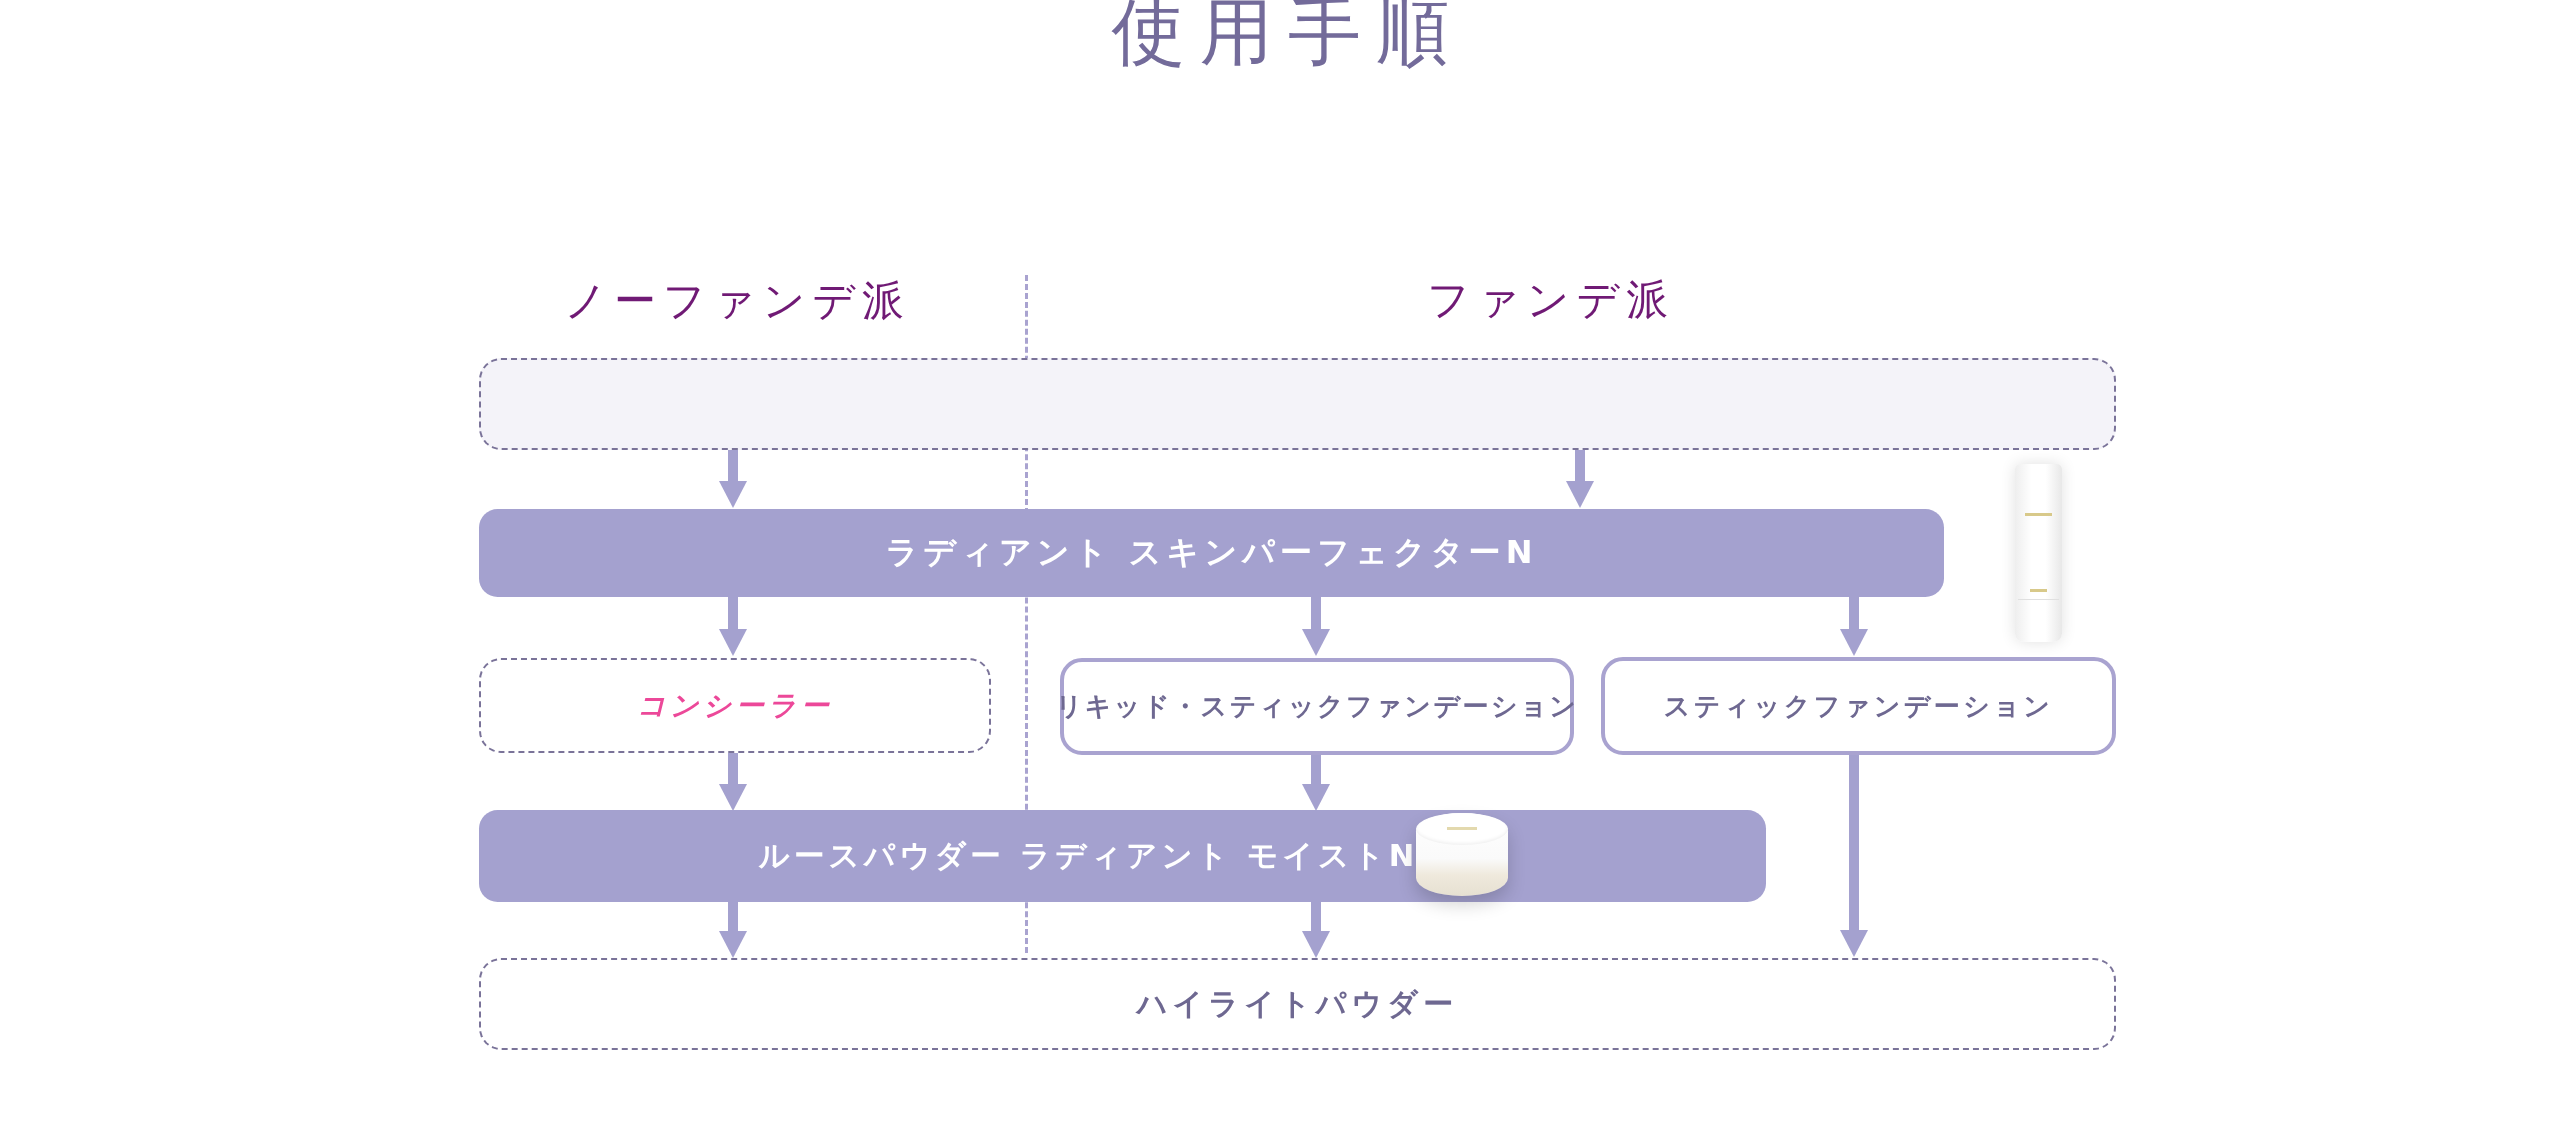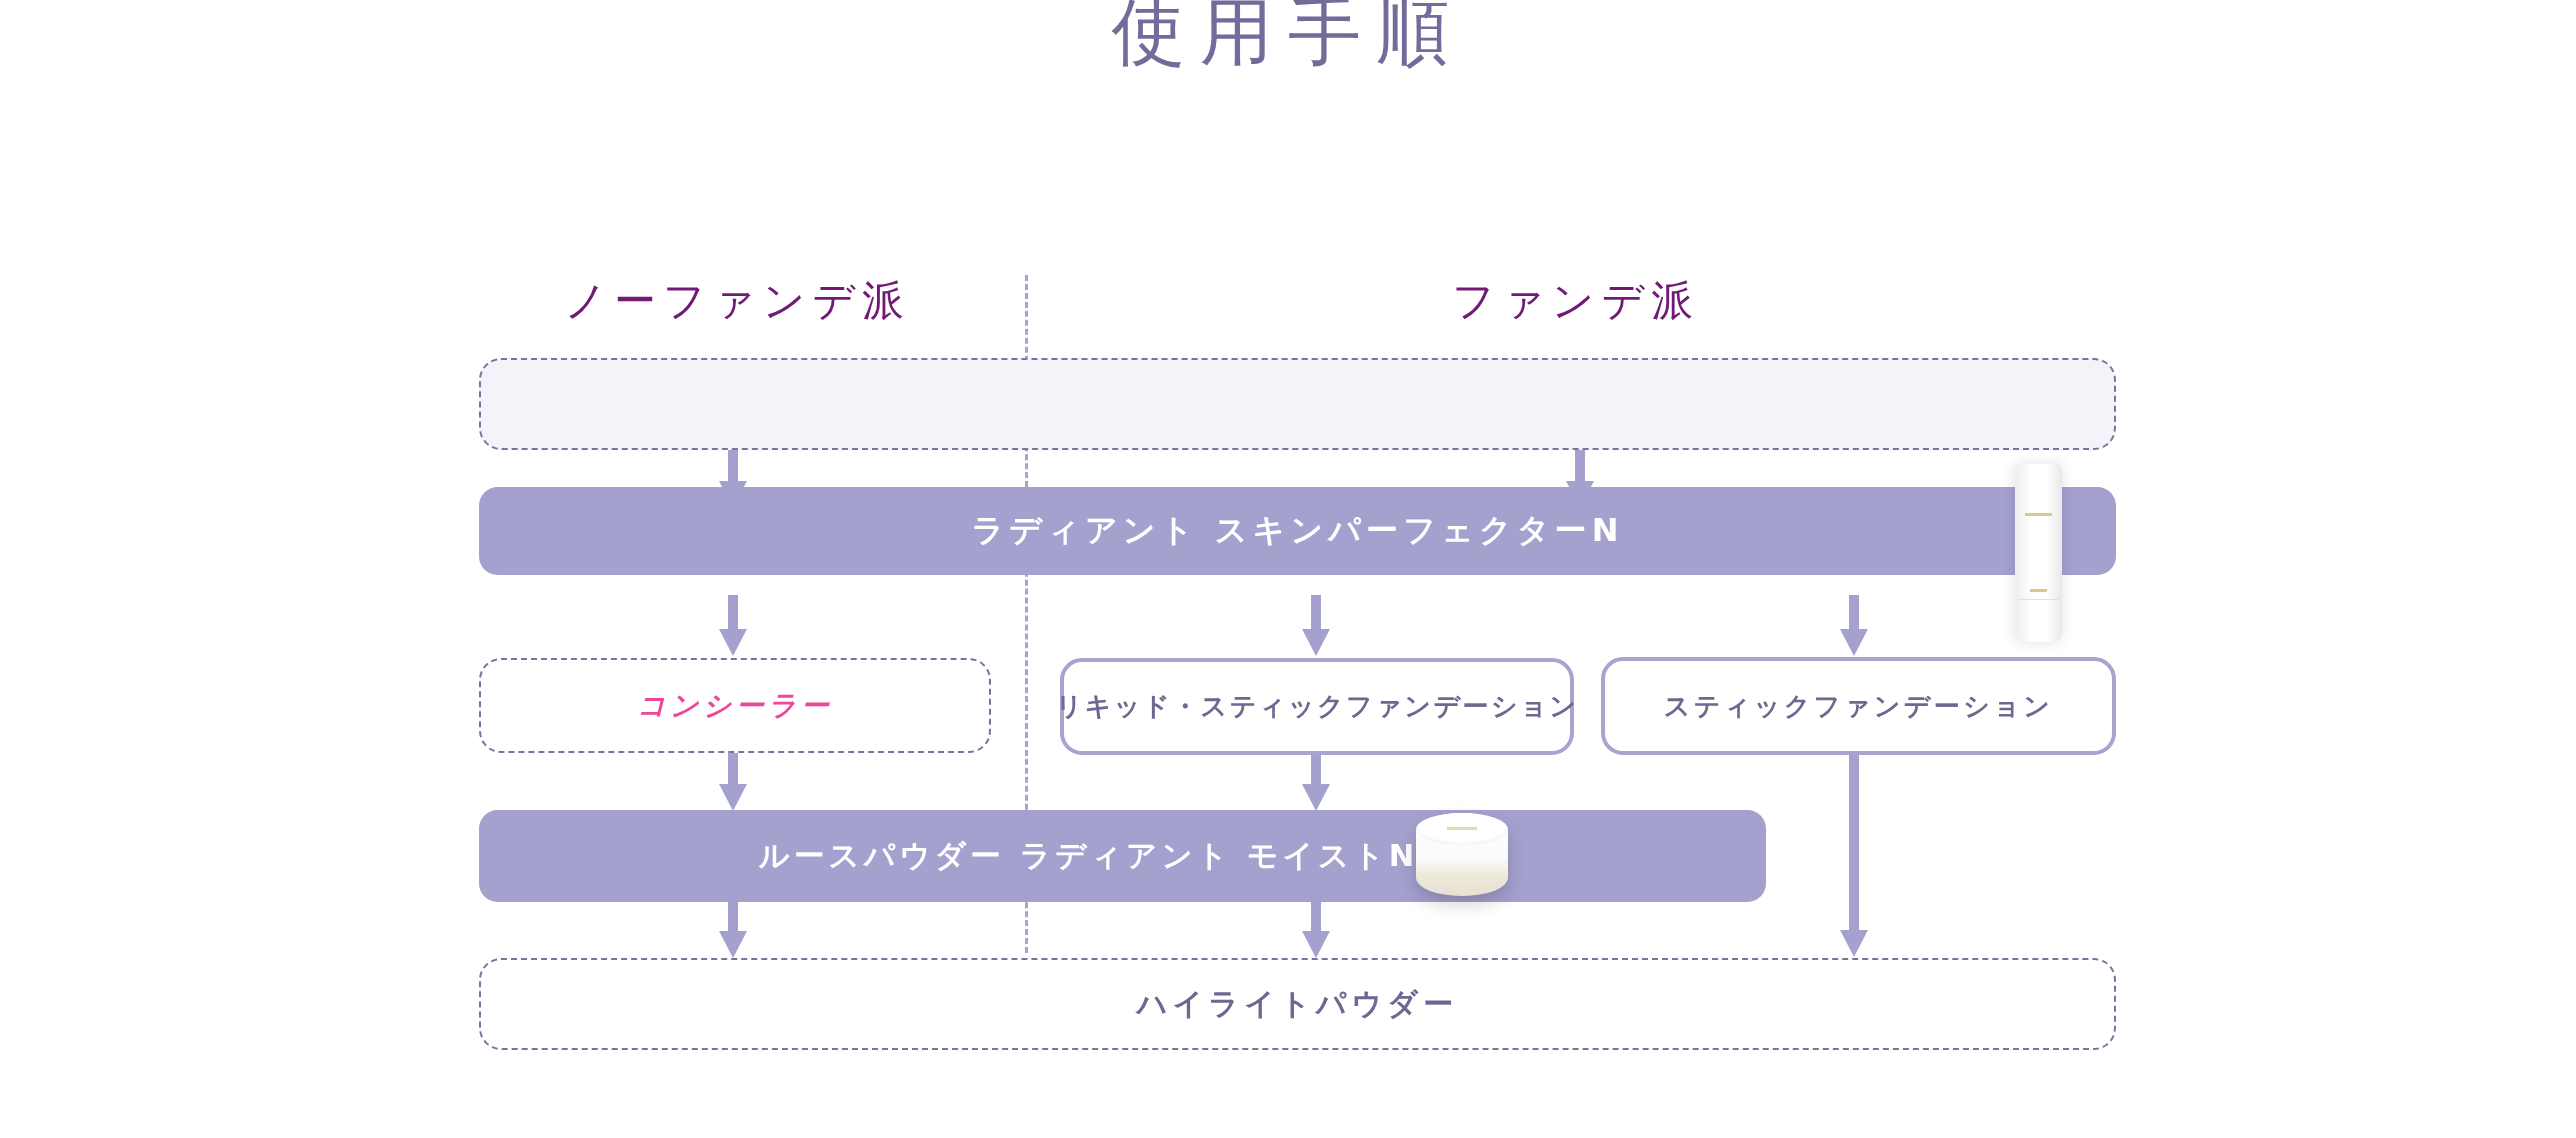--- a/index.html
+++ b/index.html
@@ -12,39 +12,39 @@
   .title {
     left: 0; width: 2576px; top: -15.3px; text-align: center;
     font-size: 73px; letter-spacing: 15.3px; color: #736b9a; font-weight: 300;
     line-height: 93px;
   }
   .col-head {
     font-size: 42px; letter-spacing: 6.8px; color: #701a75; text-align: center;
     line-height: 59px; top: 271px;
   }
   .col-head.left { left: 479px; width: 517px; }
-  .col-head.right { left: 1025px; width: 1102px; }
+  .col-head.right { left: 1000px; width: 1102px; font-family: Liberation Serif, serif; }
   .divider {
     left: 1025px; top: 275px; width: 0; height: 678px;
     border-left: 3.4px dashed #a9a3d0;
   }
   .box {
     display: flex; align-items: center; justify-content: center;
     box-sizing: border-box; text-align: center; white-space: nowrap;
   }
   .dashed { border: 2.5px dashed #7a7399; border-radius: 22px; }
   .solid-outline { border: 4.2px solid #a9a3d0; border-radius: 22px; background: #fff; text-align: center; }
   .filled { background: #a4a1cf; border-radius: 18.6px; color: #ffffff; }
   .primer {
     left: 479px; top: 358px; width: 1637px; height: 92px; background: #f4f3f9;
     font-size: 29px; letter-spacing: 5.1px; font-weight: bold; color: #6e6891;
   }
   .primer .sub { font-size: 25.4px; letter-spacing: 4.2px; margin-right: 30.5px; }
   .skin {
-    left: 479px; top: 487px; width: 1637px; height: 88px;
+    left: 479px; top: 509px; width: 1465px; height: 88px;
     font-size: 32px; letter-spacing: 5.1px; font-weight: bold;
   }
   .concealer {
     left: 479px; top: 658px; width: 512px; height: 95px; background: #fff;
     font-size: 28px; letter-spacing: 4.2px; font-weight: bold; color: #ec4899; font-style: italic;
   }
   .liquid {
     left: 1060px; top: 658px; width: 514px; height: 97px;
     font-size: 26px; letter-spacing: 2.5px; font-weight: bold; color: #6e6891;
   }

